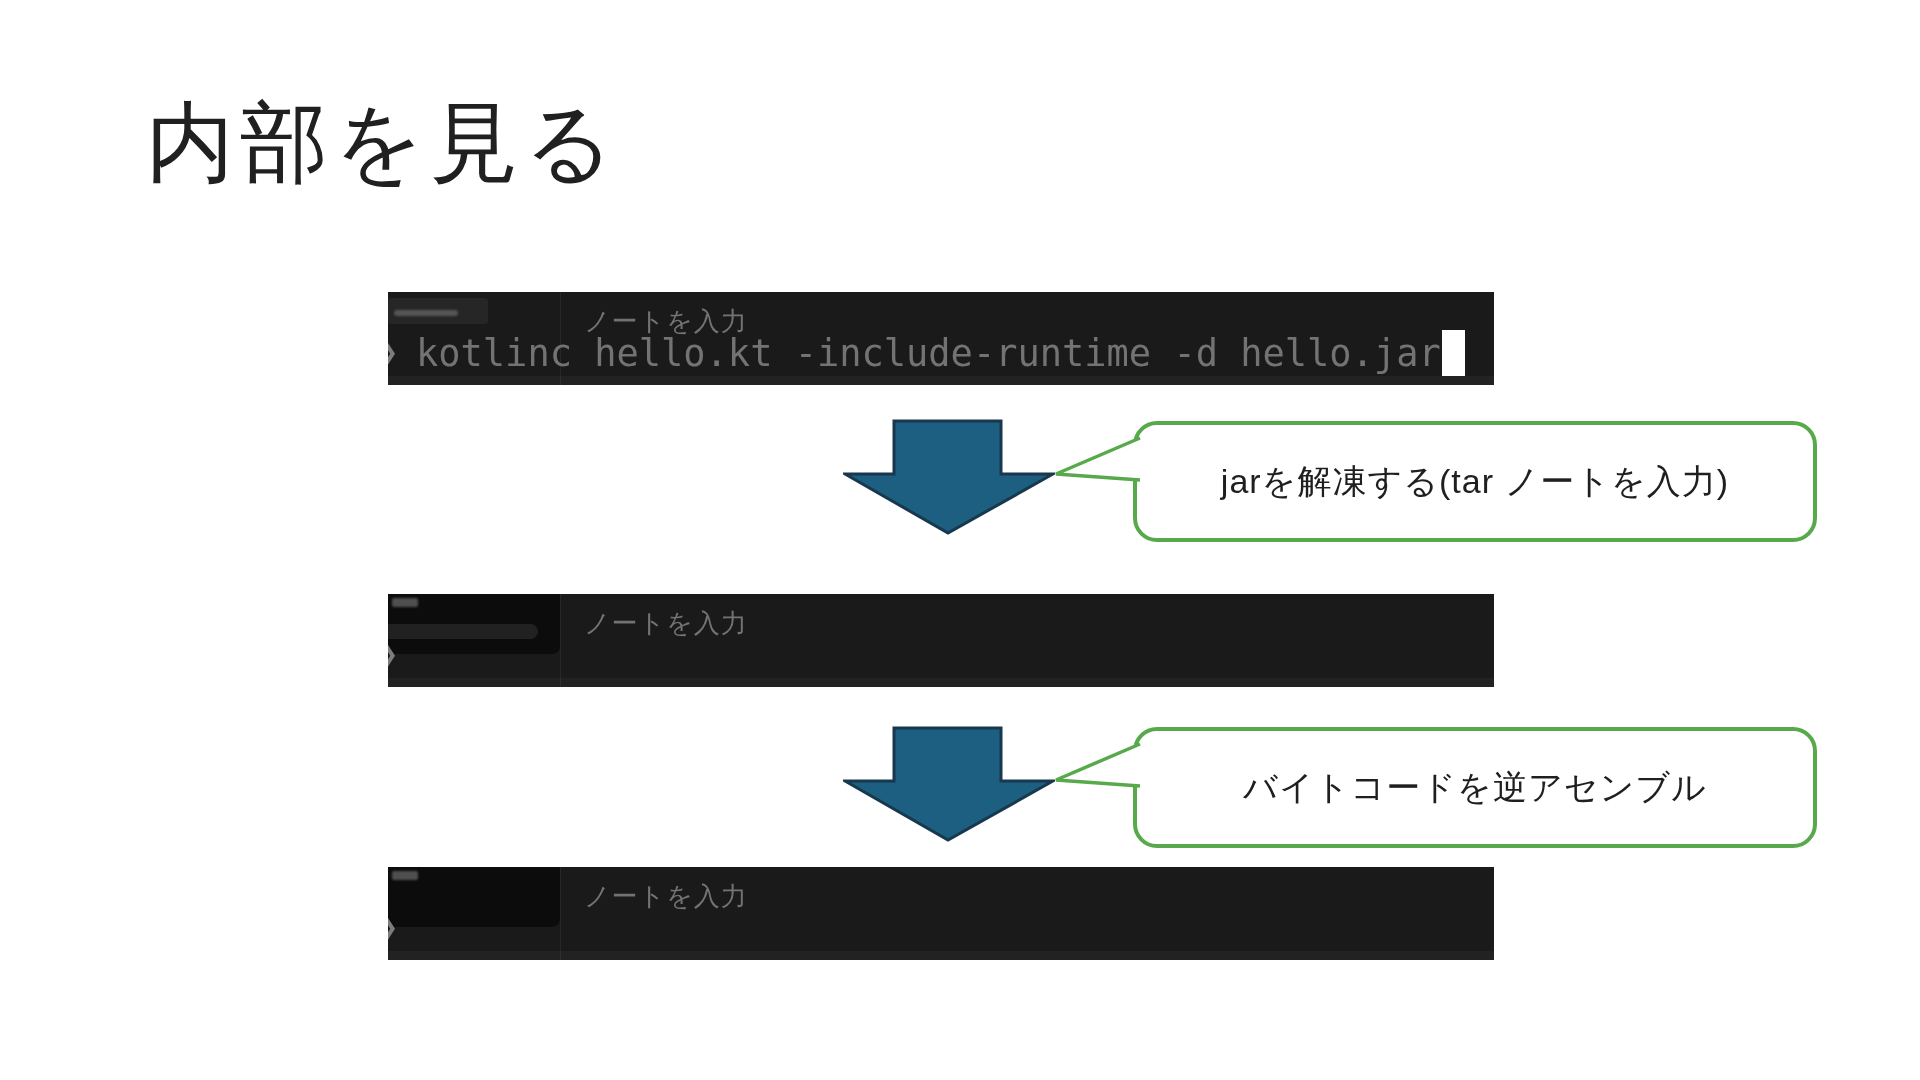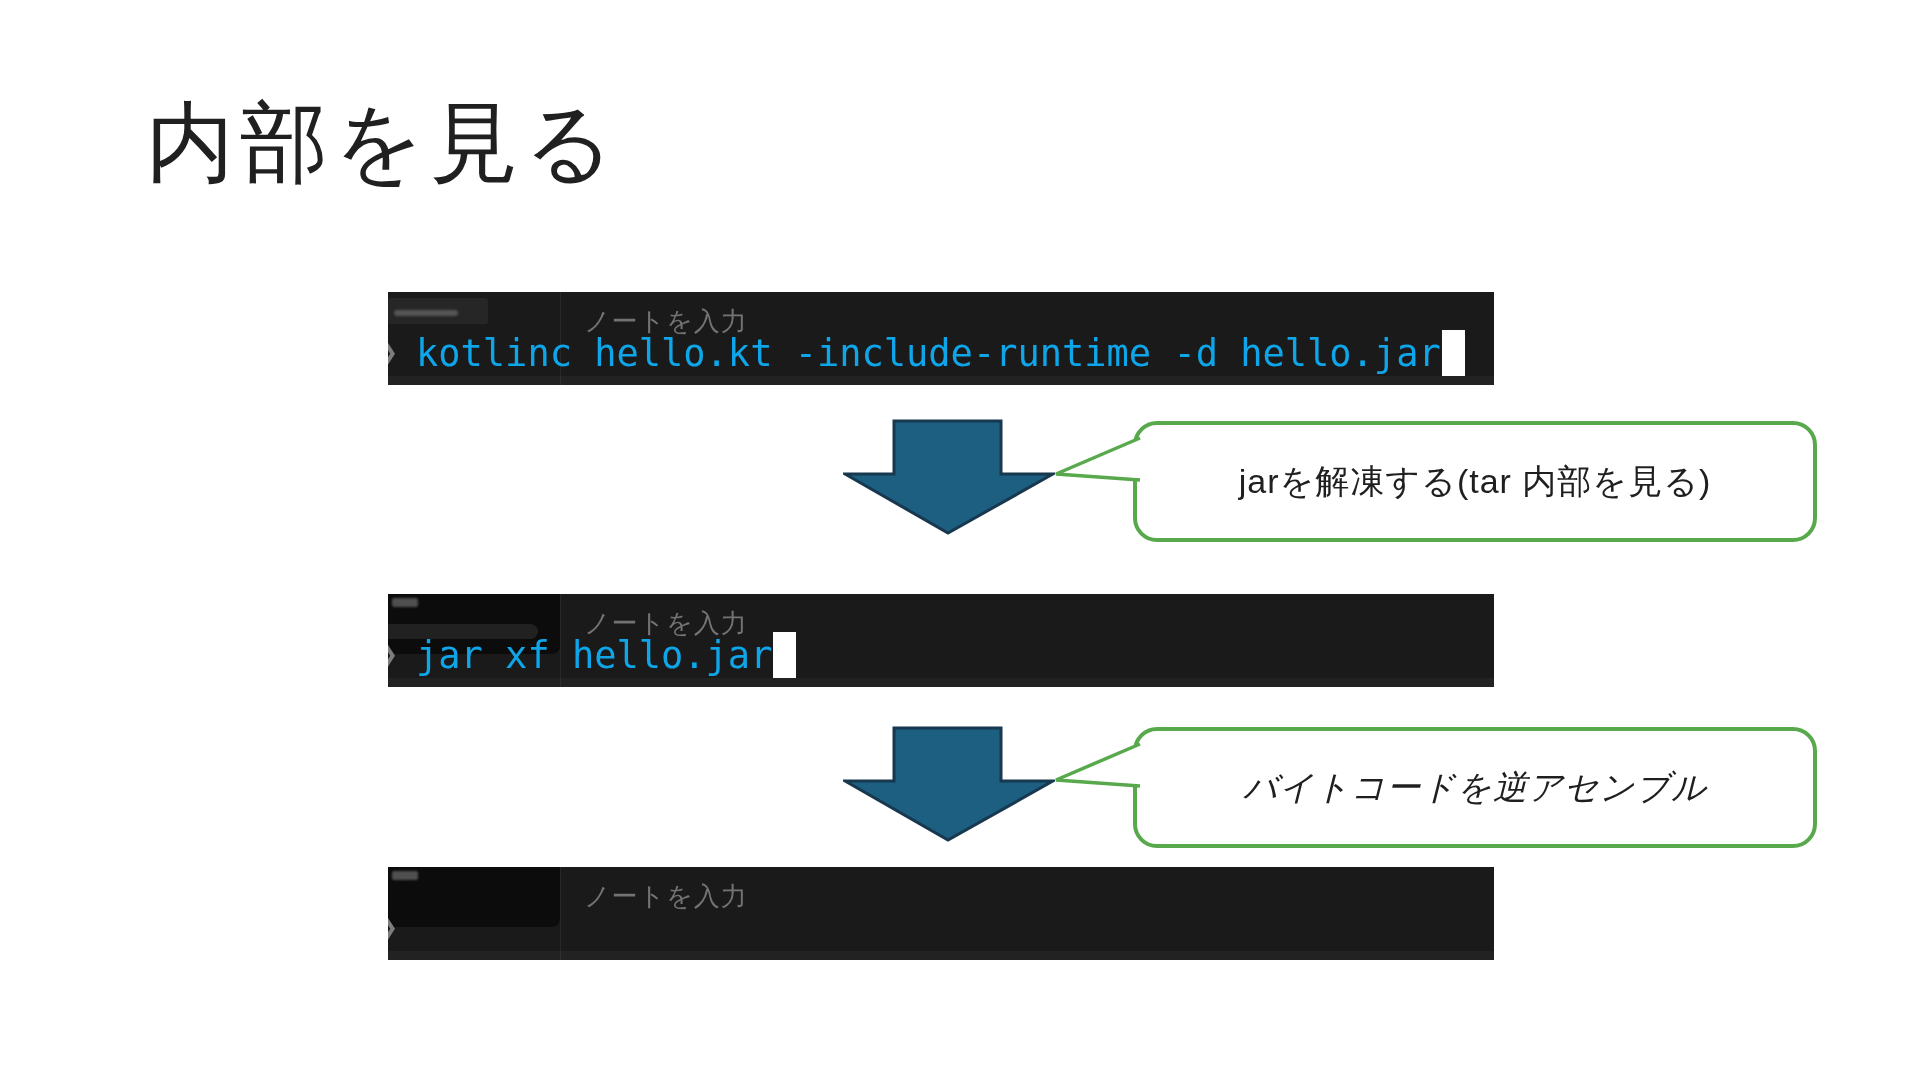--- a/index.html
+++ b/index.html
@@ -46,21 +46,21 @@
   .ph{
     position:absolute;left:196px;top:12px;
     font-size:26px;color:#737373;letter-spacing:1px;white-space:nowrap;
   }
 
   
   .cmdline{
     position:absolute;left:28px;top:36px;height:50px;
     display:flex;align-items:center;
     font-family:"DejaVu Sans Mono","Liberation Mono",monospace;
-    font-size:37px;color:#0ea5e9;white-space:pre;
+    font-size:37px;color:#737373;white-space:pre;
   }
   .prompt{
     position:absolute;left:-8px;top:42px;
     font-size:30px;color:#7d7d7d;
     font-family:"DejaVu Sans Mono","Liberation Mono",monospace;
   }
   .cursor{display:inline-block;width:23px;height:46px;background:#ffffff;
     margin-left:1px;}
 
   
@@ -69,21 +69,21 @@
   .arrow.a2{top:726px;}
 
   
   .bubble{
     position:absolute;left:1133px;width:676px;height:113px;
     background:#ffffff;border:4px solid #58a94c;border-radius:24px;
     display:flex;align-items:center;justify-content:center;
     font-size:34px;color:#1f1f1f;letter-spacing:1px;
   }
   .bubble.b1{top:421px;}
-  .bubble.b2{top:727px;font-style:italic;}
+  .bubble.b2{top:727px;}
 
   .tail{position:absolute;left:1048px;width:94px;height:58px;}
   .tail.b1{top:430px;}
   .tail.b2{top:736px;}
 </style>
 </head>
 <body>
 
 <div class="slide-title">内部を見る</div>
 
@@ -95,35 +95,34 @@
   <span class="prompt">❯</span>
   <div class="ph">ノートを入力</div>
   <div class="cmdline"><span>kotlinc hello.kt -include-runtime -d hello.jar</span><span class="cursor"></span></div>
 </div>
 
 <svg class="arrow a1" viewBox="0 0 212 116">
   <polygon points="51,2 158,2 158,55 210,55 105,114 2,55 51,55" fill="#1d5f80" stroke="#17384e" stroke-width="3" stroke-linejoin="miter"></polygon>
 </svg>
 
 <div class="bubble b1">
-  <span>jarを解凍する(tar 内部を見る)</span>
+  <span>jarを解凍する(tar ノートを入力)</span>
 </div>
 <svg class="tail b1" viewBox="0 0 94 58">
   <path d="M92,8 L8,44 L92,50" fill="#ffffff" stroke="#58a94c" stroke-width="3.5" stroke-linejoin="miter"></path>
 </svg>
 
 <div class="terminal t2">
   <div class="patch-dark">
     <div class="smudge2"></div>
   </div>
   <div class="patch-strip"></div>
   <div class="vline"></div>
   <span class="prompt">❯</span>
   <div class="ph">ノートを入力</div>
-  <div class="cmdline"><span>jar xf hello.jar</span><span class="cursor"></span></div>
 </div>
 
 <svg class="arrow a2" viewBox="0 0 212 116">
   <polygon points="51,2 158,2 158,55 210,55 105,114 2,55 51,55" fill="#1d5f80" stroke="#17384e" stroke-width="3" stroke-linejoin="miter"></polygon>
 </svg>
 
 <div class="bubble b2">
   <span>バイトコードを逆アセンブル</span>
 </div>
 <svg class="tail b2" viewBox="0 0 94 58">

